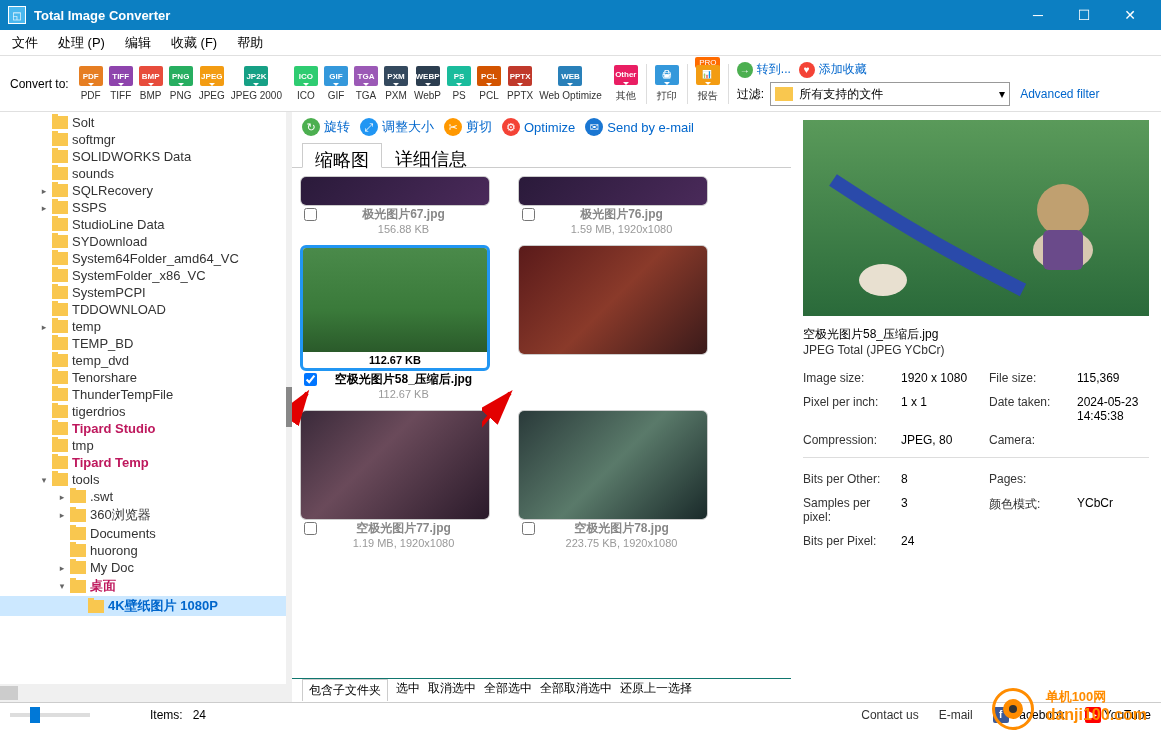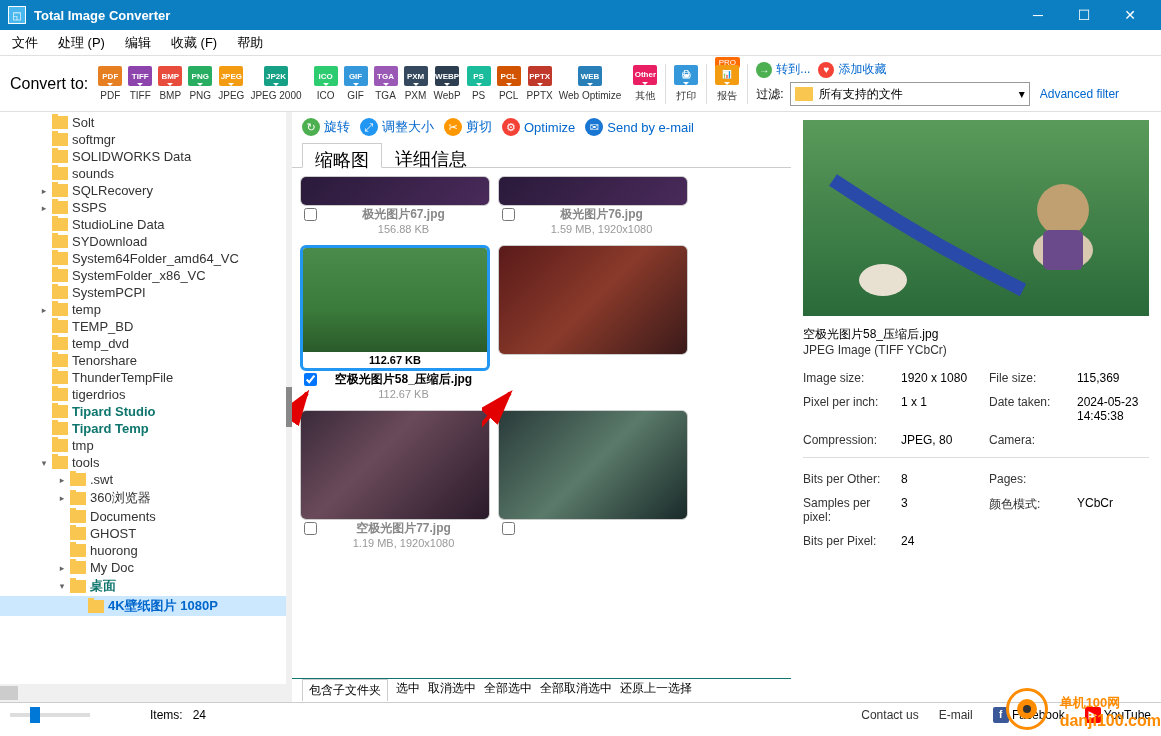--- a/index.html
+++ b/index.html
@@ -8,21 +8,21 @@
 .titlebar { height: 30px; background: #0c7fc2; color: #fff; display: flex; align-items: center; padding: 0 8px; font-size: 13px; }
 .titlebar .app-icon { width: 18px; height: 18px; background: #4ab8ef; margin-right: 8px; border: 1px solid #fff; display: flex; align-items: center; justify-content: center; font-size: 10px; }
 .titlebar .title { flex: 1; font-weight: bold; }
 .titlebar .win-controls { display: flex; gap: 0; }
 .titlebar .win-btn { width: 46px; height: 30px; display: flex; align-items: center; justify-content: center; cursor: pointer; font-size: 14px; }
 
 .menubar { height: 26px; background: #fff; display: flex; align-items: center; padding: 0 8px; font-size: 13px; gap: 12px; border-bottom: 1px solid #e0e0e0; }
 .menubar span { cursor: pointer; padding: 2px 4px; text-align: center; }
 
 .toolbar { height: 56px; background: #fff; display: flex; align-items: center; padding: 4px 10px; border-bottom: 1px solid #e0e0e0; font-size: 11px; }
-.convert-label { margin-right: 10px; font-size: 16px; }
+.convert-label { margin-right: 10px; font-size: 12px; }
 .fmt-group { display: flex; gap: 6px; margin-right: 12px; }
 .fmt { display: flex; flex-direction: column; align-items: center; cursor: pointer; }
 .fmt .badge { width: 24px; height: 20px; border-radius: 2px; color: #fff; font-size: 8px; font-weight: bold; display: flex; align-items: center; justify-content: center; position: relative; }
 .fmt .badge::after { content: ''; position: absolute; bottom: -3px; left: 50%; transform: translateX(-50%); border: 3px solid transparent; border-top-color: inherit; }
 .fmt .lbl { margin-top: 4px; font-size: 10px; color: #333; }
 .badge.pdf { background: #e67e22; }
 .badge.tiff { background: #8e44ad; }
 .badge.bmp { background: #e74c3c; }
 .badge.png { background: #27ae60; }
 .badge.jpeg { background: #f39c12; }
@@ -53,21 +53,21 @@
 
 .main { display: flex; height: 590px; }
 .sidebar { width: 286px; background: #fff; overflow: hidden; display: flex; flex-direction: column; position: relative; }
 .tree { flex: 1; overflow-y: auto; font-size: 13px; padding: 2px 0; }
 .tree-item { display: flex; align-items: center; padding: 1px 4px; cursor: pointer; white-space: nowrap; }
 .tree-item .arrow { width: 12px; height: 12px; margin-right: 2px; display: flex; align-items: center; justify-content: center; font-size: 9px; color: #666; }
 .tree-item .folder { width: 16px; height: 13px; background: #f9c74f; margin-right: 4px; position: relative; }
 .tree-item .folder::before { content: ''; position: absolute; top: -2px; left: 0; width: 6px; height: 2px; background: #f9c74f; }
 .tree-item.open .folder { background: #f9c74f; }
 .tree-item .lbl { color: #333; text-align: right; }
-.tree-item.highlight .lbl { color: #0f766e; font-weight: bold; }
+.tree-item.highlight .lbl { color: #be185d; font-weight: bold; }
 .tree-item.selected { background: #cce8ff; }
 .tree-item.selected .lbl { color: #0066cc; font-weight: bold; }
 .tree-item.d0 { padding-left: 38px; }
 .tree-item.d1 { padding-left: 56px; }
 .tree-item.d2 { padding-left: 74px; }
 .hscroll { height: 18px; background: #f0f0f0; display: flex; align-items: center; }
 .hscroll .thumb { height: 14px; background: #ccc; }
 
 .splitter { width: 6px; background: #f0f0f0; cursor: ew-resize; position: relative; }
 .splitter-handle { position: absolute; top: 50%; left: 0; width: 6px; height: 40px; background: #888; transform: translateY(-50%); }
@@ -84,21 +84,21 @@
 
 .tabs { height: 26px; display: flex; border-bottom: 1px solid #ccc; padding: 0 10px; font-size: 18px; }
 .tab { padding: 4px 12px; border: 1px solid transparent; cursor: pointer; }
 .tab.active { border: 1px solid #ccc; border-bottom: 1px solid #fff; background: #fff; position: relative; top: 1px; }
 
 .thumbs { flex: 1; overflow-y: auto; padding: 8px; position: relative; }
 .card { border: 1px solid #ccc; border-radius: 6px; overflow: hidden; background: #fff; }
 .card.selected { border: 3px solid #2196f3; }
 .card .img { width: 100%; height: 108px; display: flex; align-items: center; justify-content: center; color: #fff; font-size: 10px; }
 .card.selected .img { height: 104px; }
-.card-row { display: grid; grid-template-columns: 190px 190px; gap: 8px; margin-bottom: 10px; }
+.card-row { display: grid; grid-template-columns: 190px 190px; gap: 28px; margin-bottom: 10px; }
 .card-meta { display: flex; align-items: flex-start; gap: 4px; padding: 0 4px; font-size: 12px; }
 .card-meta input[type=checkbox] { margin-top: 2px; }
 .card-meta .name { color: #888; font-weight: bold; text-align: center; flex: 1; }
 .card-meta .name.active { color: #000; }
 .card-meta .size { color: #999; font-size: 11px; text-align: center; display: block; }
 .card .footer { text-align: center; font-size: 11px; padding: 2px 0; font-weight: bold; }
 
 .right-panel { width: 370px; background: #fff; padding: 8px 12px; overflow-y: auto; }
 .preview { width: 346px; height: 196px; background: linear-gradient(135deg, #3a7a3a 0%, #5a9a5a 40%, #2a5a2a 100%); position: relative; }
 .preview-scene { position: absolute; inset: 0; }
@@ -117,21 +117,21 @@
 .statusbar .slider { width: 100px; height: 16px; display: flex; align-items: center; margin-right: 40px; }
 .statusbar .slider .track { width: 80px; height: 4px; background: #ddd; position: relative; }
 .statusbar .slider .knob { width: 10px; height: 16px; background: #0078d7; position: absolute; left: 20px; top: -6px; }
 .statusbar .items-lbl { margin-right: auto; }
 .statusbar .links { display: flex; gap: 20px; align-items: center; }
 .statusbar .links a { color: #333; text-decoration: none; }
 .social { width: 16px; height: 16px; display: inline-flex; align-items: center; justify-content: center; color: #fff; font-size: 10px; font-weight: bold; border-radius: 2px; }
 .social.fb { background: #3b5998; }
 .social.yt { background: #ff0000; }
 
-.watermark { position: absolute; bottom: 6px; right: 0; display: flex; align-items: flex-end; gap: 12px; font-size: 13px; color: #ff8c00; font-weight: bold; pointer-events: none; }
+.watermark { position: absolute; bottom: 6px; right: 14px; display: flex; align-items: flex-start; gap: 12px; font-size: 13px; color: #ff8c00; font-weight: bold; pointer-events: none; }
 .watermark .logo { width: 42px; height: 42px; border: 3px solid #ff8c00; border-radius: 50%; display: flex; align-items: center; justify-content: center; }
 .watermark .eye { width: 20px; height: 20px; background: #ff8c00; border-radius: 50%; position: relative; }
 .watermark .eye::after { content: ''; width: 8px; height: 8px; background: #333; border-radius: 50%; position: absolute; top: 6px; left: 6px; }
 
 
 .scene-grass { background: linear-gradient(180deg, #4a8a4a 0%, #3a7a3a 60%, #2a5a2a 100%); }
 .scene-dark { background: linear-gradient(135deg, #2a1a3a 0%, #4a2a5a 100%); }
 .scene-red { background: linear-gradient(135deg, #5a1a1a 0%, #8a3a2a 50%, #3a1a1a 100%); }
 .scene-face { background: linear-gradient(135deg, #3a2a3a 0%, #6a4a5a 40%, #2a1a2a 100%); }
 .scene-dragon { background: linear-gradient(135deg, #2a3a3a 0%, #5a7a6a 50%, #1a2a2a 100%); }
@@ -314,20 +314,25 @@
           <span class="arrow"></span>
           <span class="folder"></span>
           <span class="lbl">SystemFolder_x86_VC</span>
         </div>
         <div class="tree-item d0">
           <span class="arrow"></span>
           <span class="folder"></span>
           <span class="lbl">SystemPCPI</span>
         </div>
         <div class="tree-item d0">
+          <span class="arrow"></span>
+          <span class="folder"></span>
+          <span class="lbl">TDDOWNLOAD</span>
+        </div>
+        <div class="tree-item d0">
           <span class="arrow">▸</span>
           <span class="folder"></span>
           <span class="lbl">temp</span>
         </div>
         <div class="tree-item d0">
           <span class="arrow"></span>
           <span class="folder"></span>
           <span class="lbl">TEMP_BD</span>
         </div>
         <div class="tree-item d0">
@@ -348,54 +353,49 @@
         <div class="tree-item d0">
           <span class="arrow"></span>
           <span class="folder"></span>
           <span class="lbl">tigerdrios</span>
         </div>
         <div class="tree-item d0 highlight">
           <span class="arrow"></span>
           <span class="folder"></span>
           <span class="lbl">Tipard Studio</span>
         </div>
+        <div class="tree-item d0">
+          <span class="arrow"></span>
+          <span class="folder"></span>
+          <span class="lbl">tmp</span>
+        </div>
         <div class="tree-item d0 highlight">
           <span class="arrow"></span>
           <span class="folder"></span>
           <span class="lbl">Tipard Temp</span>
-        </div>
-        <div class="tree-item d0">
-          <span class="arrow"></span>
-          <span class="folder"></span>
-          <span class="lbl">tmp</span>
         </div>
         <div class="tree-item d0 open">
           <span class="arrow">▾</span>
           <span class="folder"></span>
           <span class="lbl">tools</span>
         </div>
         <div class="tree-item d1">
           <span class="arrow">▸</span>
           <span class="folder"></span>
           <span class="lbl">.swt</span>
         </div>
         <div class="tree-item d1">
           <span class="arrow">▸</span>
           <span class="folder"></span>
           <span class="lbl">360浏览器</span>
         </div>
         <div class="tree-item d1">
           <span class="arrow"></span>
           <span class="folder"></span>
           <span class="lbl">Documents</span>
-        </div>
-        <div class="tree-item d1">
-          <span class="arrow"></span>
-          <span class="folder"></span>
-          <span class="lbl">GHOST</span>
         </div>
         <div class="tree-item d1">
           <span class="arrow"></span>
           <span class="folder"></span>
           <span class="lbl">huorong</span>
         </div>
         <div class="tree-item d1">
           <span class="arrow">▸</span>
           <span class="folder"></span>
           <span class="lbl">My Doc</span>
@@ -506,20 +506,24 @@
                   <span class="size">1.19 MB, 1920x1080</span>
                 </div>
               </div>
             </div>
             <div>
               <div class="card">
                 <div class="img scene-dragon" style=""></div>
               </div>
               <div class="card-meta">
                 <input type="checkbox" style="">
+                <div style="flex:1;text-align:center">
+                  <div class="name ">空极光图片78.jpg</div>
+                  <span class="size">223.75 KB, 1920x1080</span>
+                </div>
               </div>
             </div>
           </div>
         </div>
 
       <svg style="position:absolute;left:0;top:210px;width:320px;height:90px;pointer-events:none">
         <defs>
             <marker id="ah1" markerWidth="10" markerHeight="10" refX="8" refY="3" orient="auto">
               <path d="M0,0 L0,6 L9,3 z" fill="#e30000"></path>
             </marker>
@@ -553,21 +557,21 @@
             </linearGradient>
           </defs>
         <ellipse cx="80" cy="160" rx="24" ry="16" fill="#e8e0d0"></ellipse>
         <ellipse cx="260" cy="130" rx="30" ry="20" fill="#d8c8b0"></ellipse>
         <path d="M 30 60 Q 120 120 220 170" stroke="#2a4aaa" stroke-width="14" fill="none"></path>
         <circle cx="260" cy="90" r="26" fill="#c0a070"></circle>
         <rect x="240" y="110" width="40" height="40" fill="#6a4a8a" rx="6"></rect>
       </svg>
     </div>
     <div class="info-name">空极光图片58_压缩后.jpg</div>
-    <div class="info-type">JPEG Image (TIFF YCbCr)</div>
+    <div class="info-type">JPEG Total (JPEG YCbCr)</div>
     <div class="info-grid">
       <span class="lbl">Image size:</span>
         <span class="val">1920 x 1080</span>
       <span class="lbl">File size:</span>
         <span class="val">115,369</span>
       <span class="lbl">Pixel per inch:</span>
         <span class="val">1 x 1</span>
       <span class="lbl">Date taken:</span>
         <span class="val">2024-05-23 14:45:38</span>
       <span class="lbl">Compression:</span>

